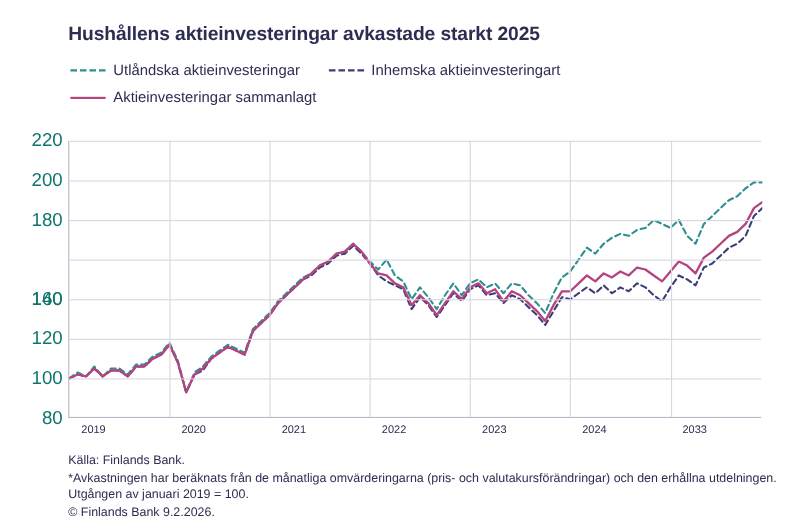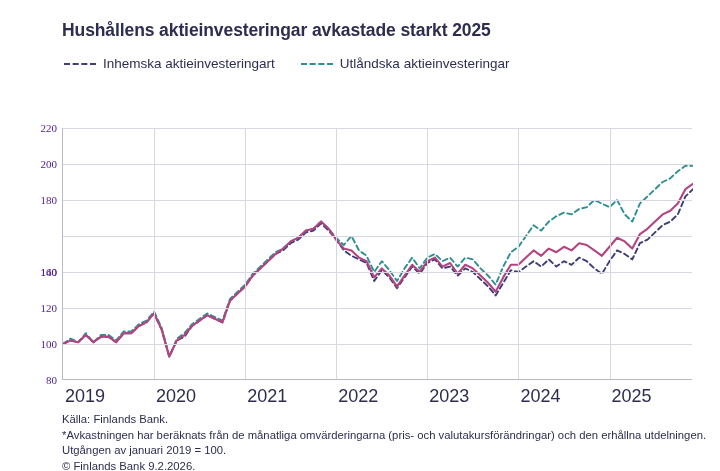--- a/index.html
+++ b/index.html
@@ -76,31 +76,30 @@
     background: #ffffff;
     border-left: 1px solid #b9b9c9;
     border-bottom: 1px solid #b9b9c9;
     box-sizing: border-box;
   }
   .ytick {
     position: absolute;
     right: 100%;
     margin-right: 6px;
     transform: translateY(-50%);
-    font-size: 11px;
-    color: #4c1d95;
+    font-size: 17px;
+    color: #0f766e;
     white-space: nowrap;
-    font-family: Liberation Serif, serif;
   }
   .xtick {
     position: absolute;
     top: 100%;
     margin-top: 7px;
     transform: translateX(-50%);
-    font-size: 18px;
+    font-size: 10px;
     color: #2d2d52;
     white-space: nowrap;
   }
   .gridline {
     position: absolute;
     left: 0;
     right: 0;
     height: 1px;
     background: #d8d8e2;
   }
@@ -128,29 +127,35 @@
 </style>
 </head>
 <body>
 
 <div id="page">
 
   <div id="title">Hushållens aktieinvesteringar avkastade starkt 2025</div>
 
   <div class="legend-row" id="legend-row-1">
     <div class="legend-item">
+      <span class="legend-swatch dashed" style="border-top-color: rgb(47, 143, 144); border-top-style: dashed;"></span>
+      <span class="legend-label">Utlåndska aktieinvesteringar</span>
+    </div>
+    <div class="legend-item">
       <span class="legend-swatch dashed" style="border-top-color: rgb(61, 61, 122); border-top-style: dashed;"></span>
       <span class="legend-label">Inhemska aktieinvesteringart</span>
     </div>
+  </div>
+
+  <div class="legend-row" id="legend-row-2">
     <div class="legend-item">
-      <span class="legend-swatch dashed" style="border-top-color: rgb(47, 143, 144); border-top-style: dashed;"></span>
-      <span class="legend-label">Utlåndska aktieinvesteringar</span>
+      <span class="legend-swatch" style="border-top-color: rgb(181, 67, 127);"></span>
+      <span class="legend-label">Aktieinvesteringar sammanlagt</span>
     </div>
   </div>
-
 
 
   <div id="plot-wrap">
     <div id="plot">
       <svg id="chart-svg" width="630" height="252">
           <path d="M0.00,216.00 L7.59,212.40 L15.18,214.20 L22.77,207.00 L30.36,214.20 L37.95,208.80 L45.54,208.80 L53.13,214.20 L60.72,205.20 L68.31,205.20 L75.90,198.00 L83.49,194.40 L91.08,185.40 L98.67,201.60 L106.27,228.60 L113.86,212.40 L121.45,208.80 L129.04,198.00 L136.63,192.60 L144.22,187.20 L151.81,190.80 L159.40,194.40 L166.99,172.80 L174.58,165.60 L182.17,158.40 L189.76,147.60 L197.35,140.40 L204.94,133.20 L212.53,126.00 L220.12,122.40 L227.71,115.20 L235.30,111.60 L242.89,104.40 L250.48,102.60 L258.07,95.40 L265.66,102.60 L273.25,111.60 L280.84,122.40 L288.43,127.80 L296.02,131.40 L303.61,135.00 L311.20,153.00 L318.80,142.20 L326.39,149.40 L333.98,160.20 L341.57,149.40 L349.16,138.60 L356.75,145.80 L364.34,135.00 L371.93,131.40 L379.52,140.40 L387.11,138.60 L394.70,147.60 L402.29,140.40 L409.88,144.00 L417.47,151.20 L425.06,158.40 L432.65,167.40 L440.24,154.80 L447.83,142.20 L455.42,144.00 L463.01,138.60 L470.60,133.20 L478.19,138.60 L485.78,131.40 L493.37,138.60 L500.96,133.20 L508.55,136.80 L516.14,129.60 L523.73,133.20 L531.33,140.40 L538.92,145.80 L546.51,133.20 L554.10,122.40 L561.69,126.00 L569.28,131.40 L576.87,115.20 L584.46,111.60 L592.05,104.40 L599.64,97.20 L607.23,93.60 L614.82,86.40 L622.41,68.40 L630.00,61.20" fill="none" stroke="#3d3d7a" stroke-width="1.9" stroke-linejoin="round" stroke-linecap="round" stroke-dasharray="5,3.5"></path>
           <path d="M0.00,216.00 L7.59,210.60 L15.18,214.20 L22.77,205.20 L30.36,214.20 L37.95,207.00 L45.54,207.00 L53.13,212.40 L60.72,203.40 L68.31,203.40 L75.90,196.20 L83.49,192.60 L91.08,183.60 L98.67,199.80 L106.27,228.60 L113.86,210.60 L121.45,205.20 L129.04,196.20 L136.63,190.80 L144.22,185.40 L151.81,189.00 L159.40,192.60 L166.99,171.00 L174.58,163.80 L182.17,156.60 L189.76,145.80 L197.35,138.60 L204.94,131.40 L212.53,124.20 L220.12,120.60 L227.71,113.40 L235.30,109.80 L242.89,102.60 L250.48,100.80 L258.07,93.60 L265.66,100.80 L273.25,109.80 L280.84,117.00 L288.43,108.00 L296.02,122.40 L303.61,127.80 L311.20,144.00 L318.80,133.20 L326.39,142.20 L333.98,153.00 L341.57,140.40 L349.16,129.60 L356.75,140.40 L364.34,129.60 L371.93,126.00 L379.52,133.20 L387.11,129.60 L394.70,138.60 L402.29,129.60 L409.88,131.40 L417.47,140.40 L425.06,147.60 L432.65,156.60 L440.24,138.60 L447.83,124.20 L455.42,118.80 L463.01,108.00 L470.60,97.20 L478.19,102.60 L485.78,93.60 L493.37,88.20 L500.96,84.60 L508.55,86.40 L516.14,81.00 L523.73,79.20 L531.33,72.00 L538.92,75.60 L546.51,79.20 L554.10,72.00 L561.69,86.40 L569.28,93.60 L576.87,75.60 L584.46,68.40 L592.05,61.20 L599.64,54.00 L607.23,50.40 L614.82,43.20 L622.41,37.80 L630.00,37.80" fill="none" stroke="#2f8f90" stroke-width="1.9" stroke-linejoin="round" stroke-linecap="round" stroke-dasharray="5,3.5"></path>
           <path d="M0.00,216.00 L7.59,212.40 L15.18,214.20 L22.77,207.00 L30.36,214.20 L37.95,208.80 L45.54,208.80 L53.13,214.20 L60.72,205.20 L68.31,205.20 L75.90,198.00 L83.49,194.40 L91.08,185.40 L98.67,201.60 L106.27,228.60 L113.86,212.40 L121.45,207.00 L129.04,198.00 L136.63,192.60 L144.22,187.20 L151.81,190.80 L159.40,194.40 L166.99,172.80 L174.58,165.60 L182.17,158.40 L189.76,147.60 L197.35,140.40 L204.94,133.20 L212.53,126.00 L220.12,120.60 L227.71,113.40 L235.30,109.80 L242.89,102.60 L250.48,100.80 L258.07,93.60 L265.66,100.80 L273.25,111.60 L280.84,120.60 L288.43,122.40 L296.02,129.60 L303.61,133.20 L311.20,149.40 L318.80,140.40 L326.39,147.60 L333.98,158.40 L341.57,147.60 L349.16,136.80 L356.75,144.00 L364.34,133.20 L371.93,129.60 L379.52,138.60 L387.11,135.00 L394.70,145.80 L402.29,136.80 L409.88,140.40 L417.47,147.60 L425.06,154.80 L432.65,163.80 L440.24,149.40 L447.83,136.80 L455.42,136.80 L463.01,129.60 L470.60,122.40 L478.19,127.80 L485.78,120.60 L493.37,124.20 L500.96,118.80 L508.55,122.40 L516.14,115.20 L523.73,117.00 L531.33,122.40 L538.92,127.80 L546.51,118.80 L554.10,109.80 L561.69,113.40 L569.28,120.60 L576.87,106.20 L584.46,100.80 L592.05,93.60 L599.64,86.40 L607.23,82.80 L614.82,75.60 L622.41,61.20 L630.00,55.80" fill="none" stroke="#b5437f" stroke-width="2.1" stroke-linejoin="round" stroke-linecap="round"></path>
         </svg>
     <div class="ytick" style="top: 252px;">80</div>
@@ -173,21 +178,21 @@
         <div class="xtick" style="left: 113.084px;">2020</div>
         <div class="xdiv" style="left: 182.169px;"></div>
         <div class="xtick" style="left: 204.169px;">2021</div>
         <div class="xdiv" style="left: 273.253px;"></div>
         <div class="xtick" style="left: 295.253px;">2022</div>
         <div class="xdiv" style="left: 364.337px;"></div>
         <div class="xtick" style="left: 386.337px; text-align: center;">2023</div>
         <div class="xdiv" style="left: 455.422px;"></div>
         <div class="xtick" style="left: 477.422px;">2024</div>
         <div class="xdiv" style="left: 546.506px;"></div>
-        <div class="xtick" style="left: 568.506px;">2025</div>
+        <div class="xtick" style="left: 568.506px;">2033</div>
       </div>
   </div>
 
   <div id="footnotes">
     <div>Källa: Finlands Bank.</div>
     <div>*Avkastningen har beräknats från de månatliga omvärderingarna (pris- och valutakursförändringar) och den erhållna utdelningen.</div>
     <div>Utgången av januari 2019 = 100.</div>
     <div>© Finlands Bank 9.2.2026.</div>
   </div>
 

